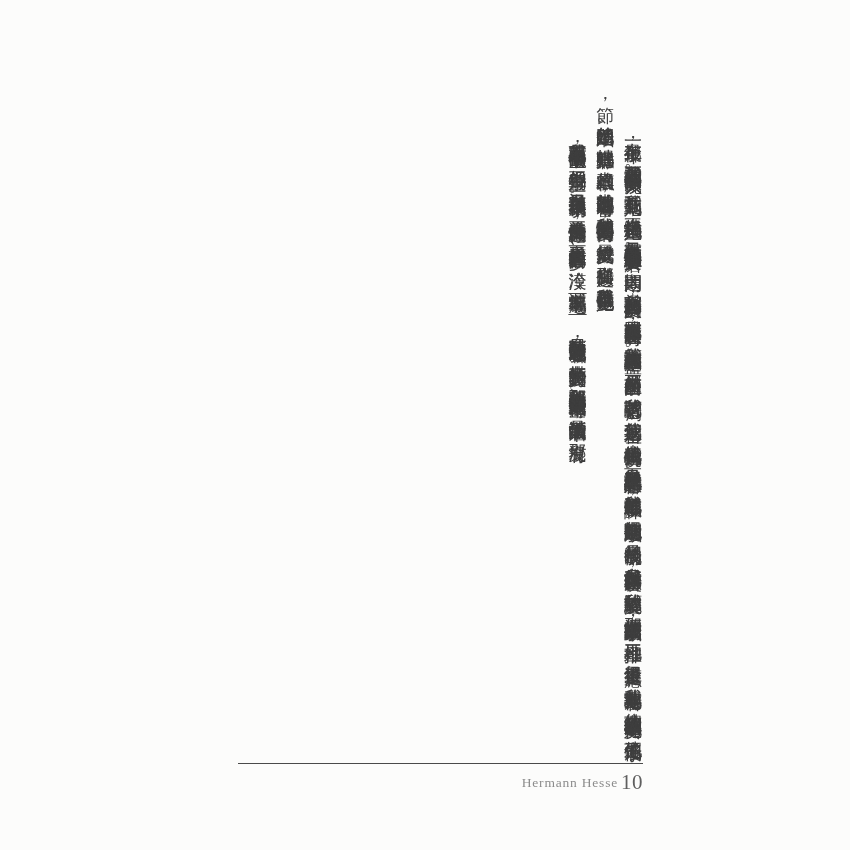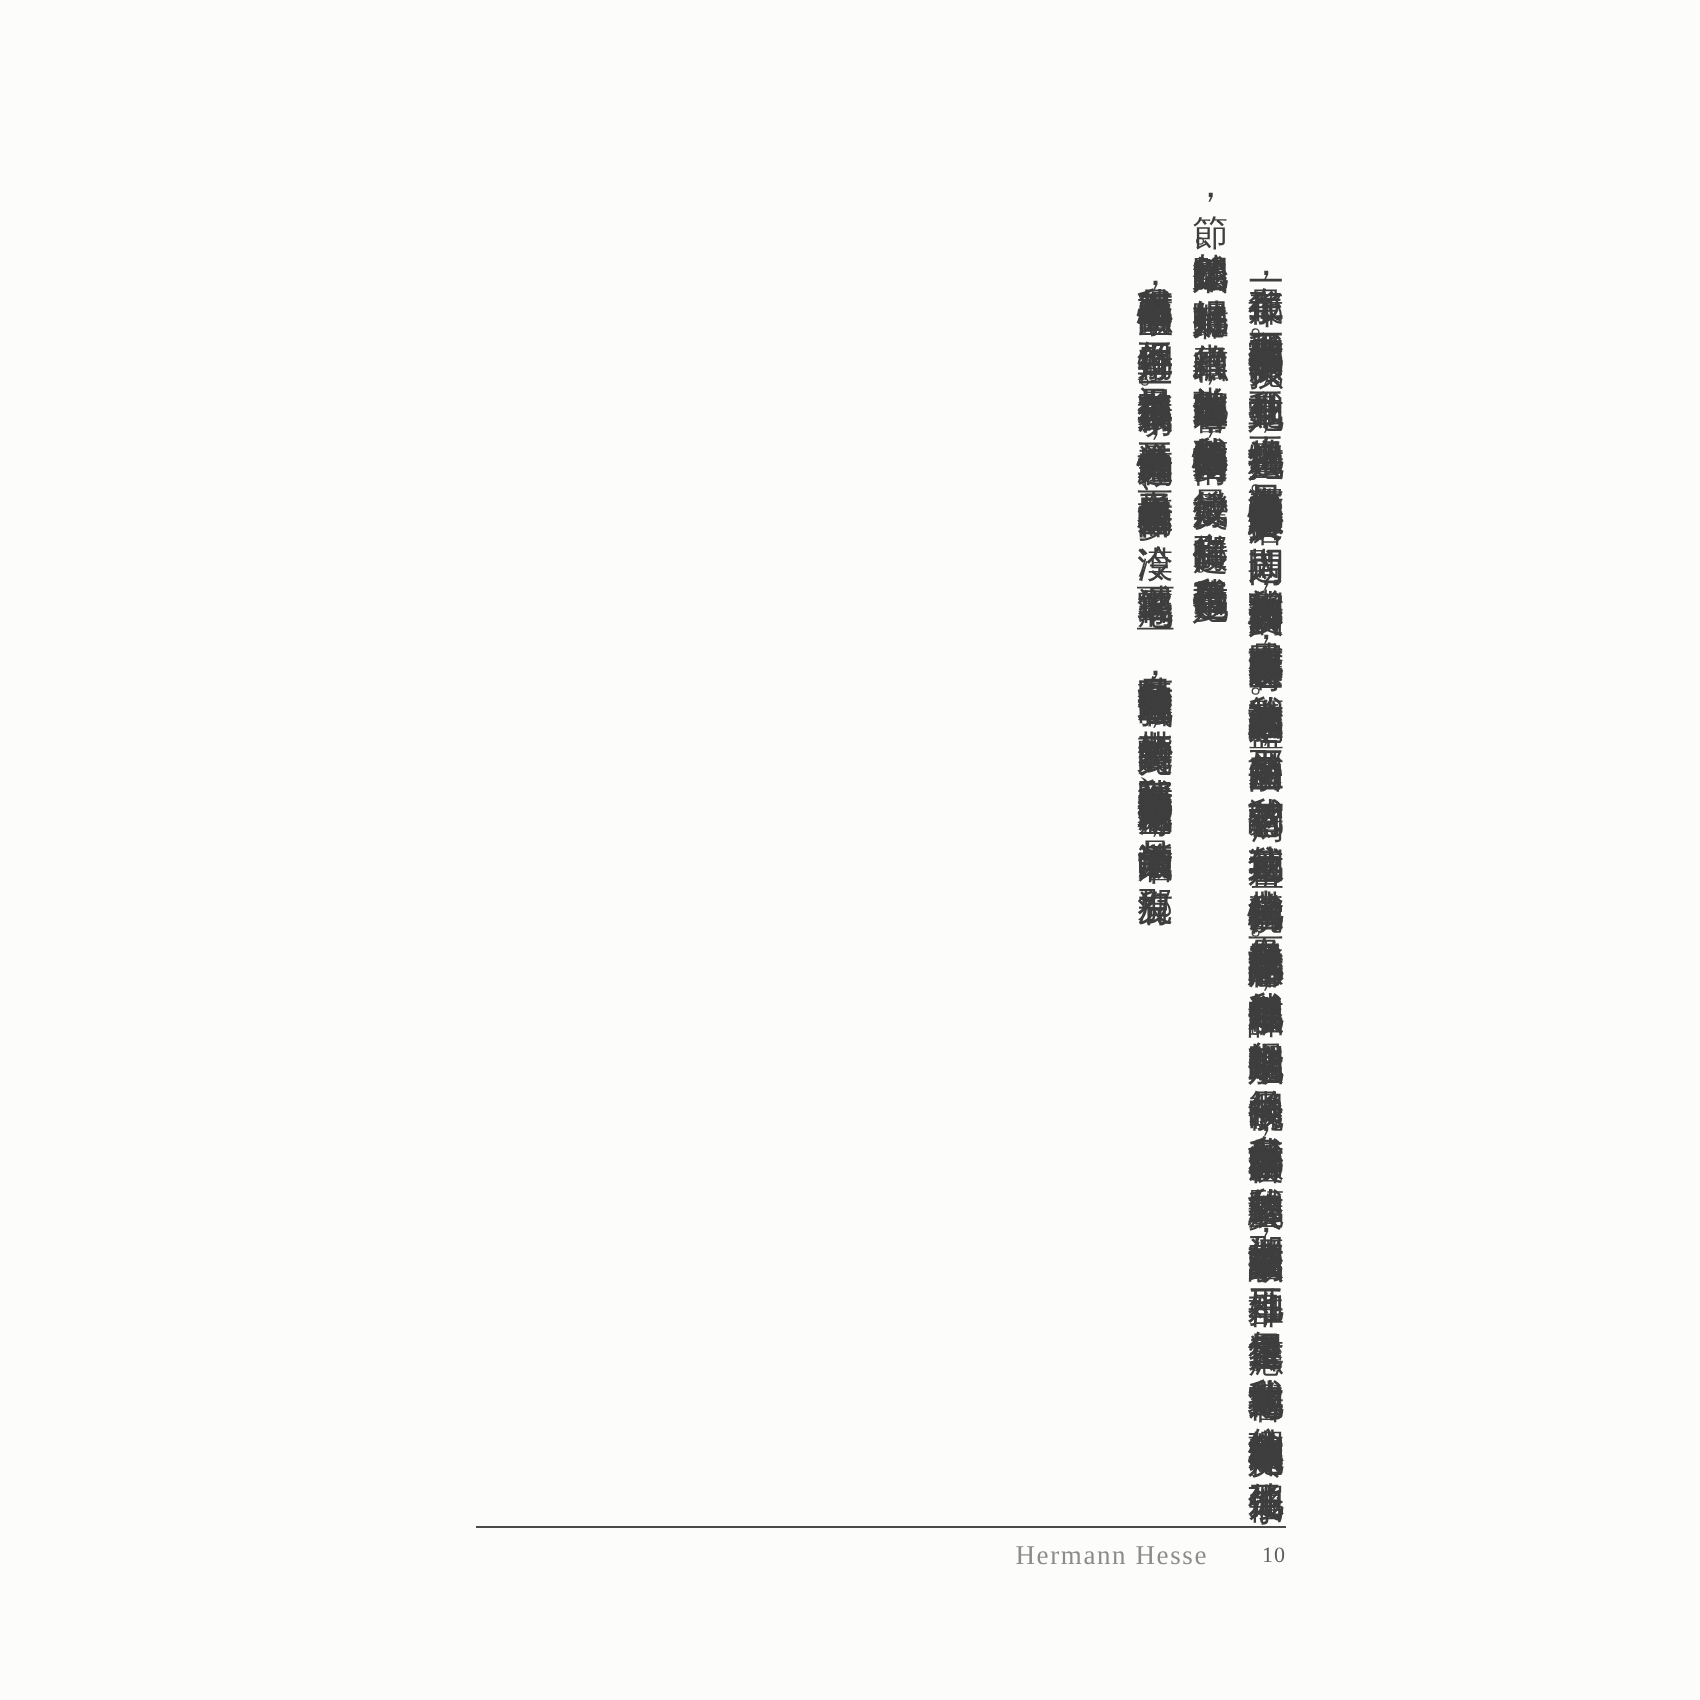--- a/index.html
+++ b/index.html
@@ -40,29 +40,29 @@
     background: #4a4a4a;
   }
   .footer-row {
     position: absolute;
     left: 238px;
     top: 770px;
     width: 405px;
     display: flex;
     justify-content: flex-end;
     align-items: center;
-    gap: 27px;
+    gap: 3px;
   }
   .author {
     font-size: 13.5px;
     letter-spacing: 0.8px;
     color: #8c8c8c;
   }
   .pagenum {
-    font-size: 11px;
+    font-size: 21px;
     letter-spacing: 0.5px;
     color: #5f5f5f;
   }
 </style>
 </head>
 <body>
 
 <div class="page">
 
   <main class="text-block">

